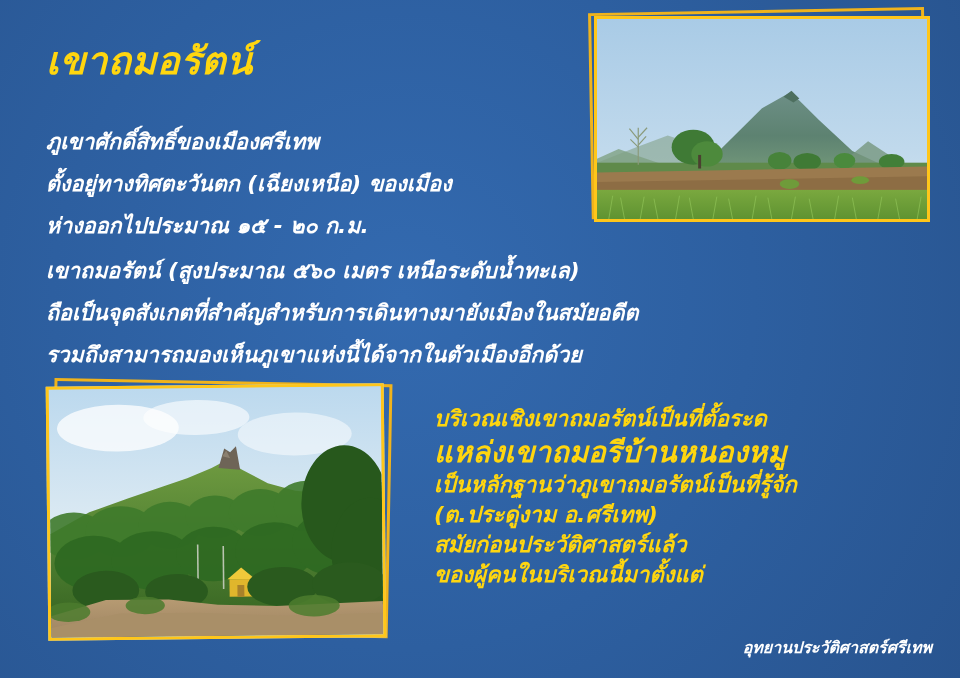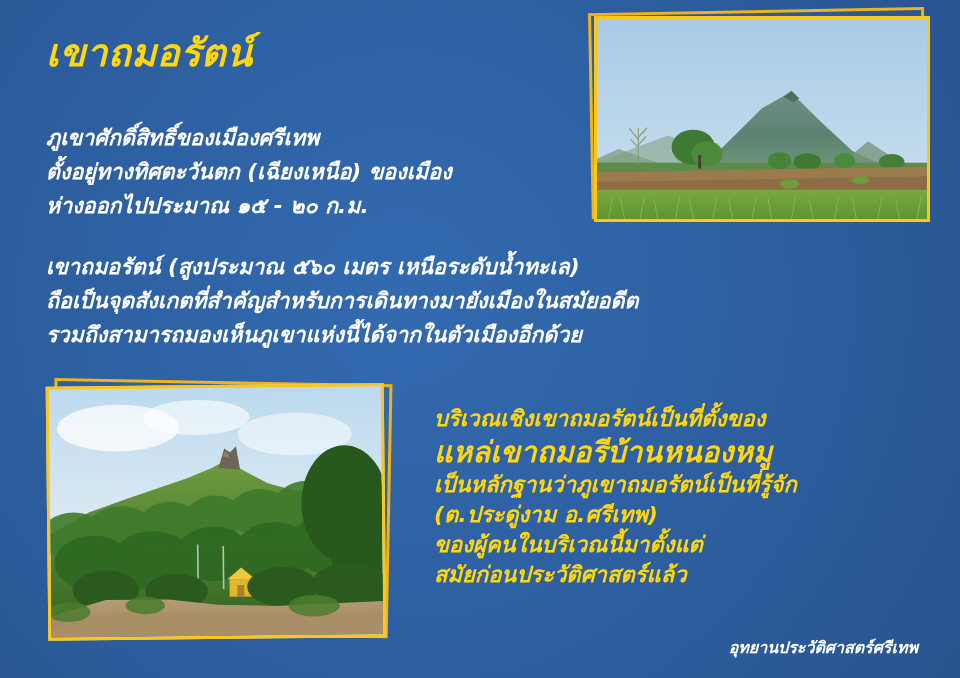--- a/index.html
+++ b/index.html
@@ -18,37 +18,37 @@
     height: 678px;
     overflow: hidden;
     background: #2d5fa0;
     background-image: radial-gradient(circle at 42% 44%, #336ab0 0%, #2d5fa0 52%, #28548f 100%);
   }
 
   
   .title {
     position: absolute;
     left: 46px;
-    top: 32px;
+    top: 40px;
     font-size: 38px;
     font-weight: bold;
     font-style: italic;
     color: #ffd60f;
     letter-spacing: 0.5px;
     line-height: 1.15;
     white-space: nowrap;
   }
 
   .para {
     position: absolute;
     color: #ffffff;
     font-weight: bold;
     font-style: italic;
     font-size: 21.5px;
-    line-height: 34px;
+    line-height: 42px;
     white-space: pre;
   }
   .para-1 { left: 46px; top: 121px; }
   .para-2 { left: 46px; top: 250px; }
 
   .rightblock {
     position: absolute;
     left: 434px;
     top: 404px;
     width: 500px;
@@ -62,21 +62,21 @@
     white-space: pre;
   }
   .rb-line.emph {
     font-size: 29px;
     line-height: 36px;
     letter-spacing: 0.2px;
   }
 
   .footer {
     position: absolute;
-    right: 42px;
+    right: 28px;
     bottom: 18px;
     color: #ffffff;
     font-weight: bold;
     font-style: italic;
     font-size: 16px;
     white-space: nowrap;
     text-align: right;
   }
 
   
@@ -274,23 +274,23 @@
         <g fill="#4c7c2e" opacity="0.85">
           <ellipse cx="18" cy="228" rx="22" ry="10"></ellipse>
           <ellipse cx="96" cy="222" rx="20" ry="9"></ellipse>
           <ellipse cx="268" cy="224" rx="26" ry="11"></ellipse>
         </g>
       </svg>
     </div>
   </div>
 
   <div class="rightblock">
-    <div class="rb-line">บริเวณเชิงเขาถมอรัตน์เป็นที่ตั้งของ</div>
-    <div class="rb-line emph">แหล่เขาถมอรีบ้านหนองหมู</div>
+    <div class="rb-line">บริเวณเชิงเขาถมอรัตน์เป็นที่ตั้อระด</div>
+    <div class="rb-line emph">แหล่งเขาถมอรีบ้านหนองหมู</div>
     <div class="rb-line">เป็นหลักฐานว่าภูเขาถมอรัตน์เป็นที่รู้จัก</div>
     <div class="rb-line">(ต.ประดู่งาม อ.ศรีเทพ)</div>
+    <div class="rb-line">สมัยก่อนประวัติศาสตร์แล้ว</div>
     <div class="rb-line">ของผู้คนในบริเวณนี้มาตั้งแต่</div>
-    <div class="rb-line">สมัยก่อนประวัติศาสตร์แล้ว</div>
   </div>
 
   <div class="footer">อุทยานประวัติศาสตร์ศรีเทพ</div>
 
 </div>
 
 </body></html>

